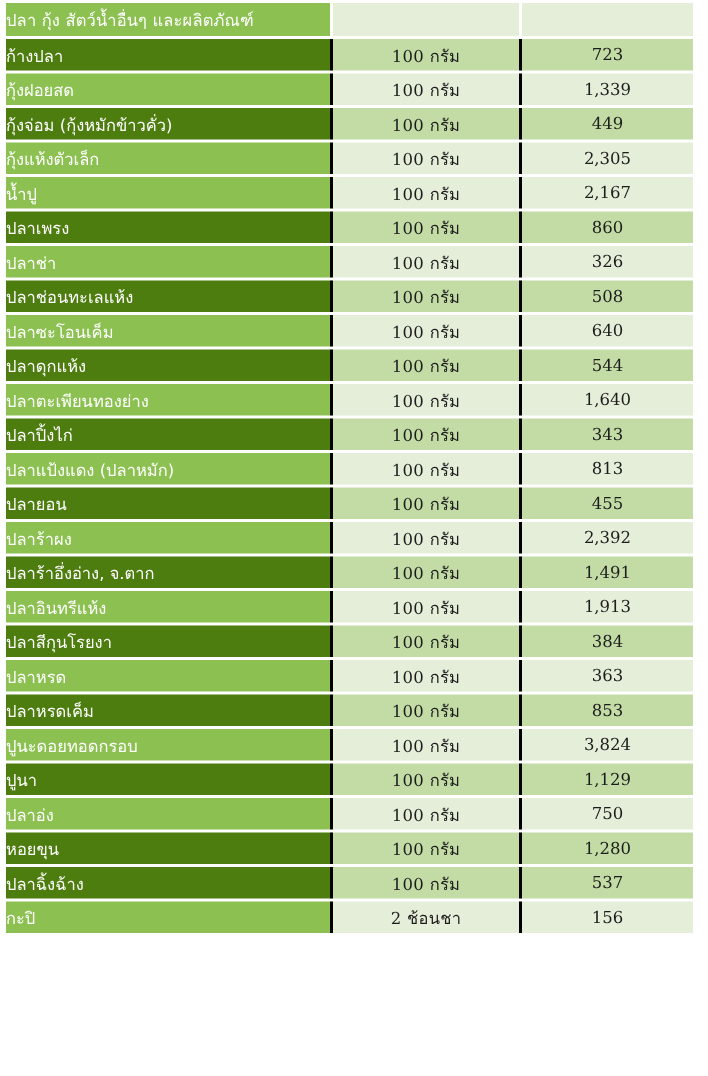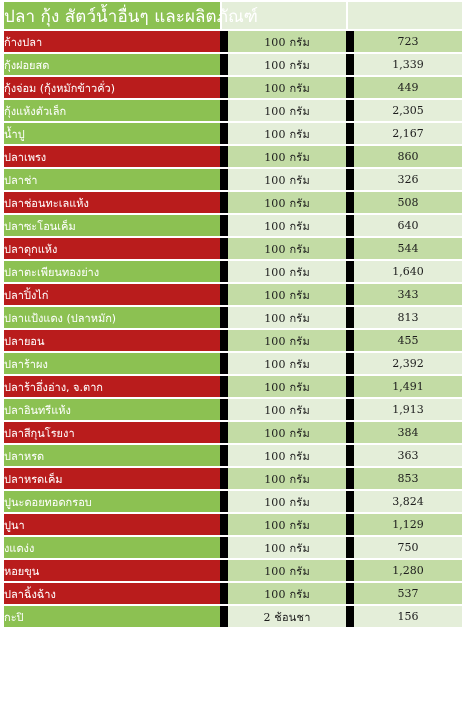--- a/index.html
+++ b/index.html
@@ -24,21 +24,21 @@
 
   
   tr.header-row td{
     height:22px;
     padding:0;
     vertical-align:middle;
   }
   td.header-name{
     background:#8cc152;
     color:#ffffff;
-    font-size:17px;
+    font-size:11px;
     padding-left:8px;
     letter-spacing:.1px;
     white-space:nowrap;
   }
   td.header-unit{background:#e4eed9;}
   td.header-val{background:#e4eed9;}
   td.header-unit,td.header-val{border-left:2px solid #ffffff;}
 
   
   tr.data-row td{
@@ -52,26 +52,26 @@
     font-size:11.5px;
     padding-left:8px;
     white-space:nowrap;
     overflow:hidden;
   }
   td.cell-unit,td.cell-val{
     text-align:center;
     color:#1d1d1d;
     font-family:"DejaVu Serif","Liberation Serif",serif;
     font-size:11px;
-    border-left:8px solid #000000;
+    border-left:2px solid #000000;
   }
   td.cell-unit{letter-spacing:.2px;}
 
   
-  tr.row-odd  td.cell-name{background:#b91c1c;}
+  tr.row-odd  td.cell-name{background:#4d7c0f;}
   tr.row-even td.cell-name{background:#8cc152;}
   tr.row-odd  td.cell-unit,
   tr.row-odd  td.cell-val {background:#c3dca5;}
   tr.row-even td.cell-unit,
   tr.row-even td.cell-val {background:#e4eed9;}
 </style>
 </head>
 <body>
 
 <div id="table-root">
@@ -193,21 +193,21 @@
           <td class="cell-name">ปูนะดอยทอดกรอบ</td>
           <td class="cell-unit">100 กรัม</td>
           <td class="cell-val">3,824</td>
         </tr>
         <tr class="data-row row-odd">
           <td class="cell-name">ปูนา</td>
           <td class="cell-unit">100 กรัม</td>
           <td class="cell-val">1,129</td>
         </tr>
         <tr class="data-row row-even">
-          <td class="cell-name">งแดง่ง</td>
+          <td class="cell-name">ปลาอ่ง</td>
           <td class="cell-unit">100 กรัม</td>
           <td class="cell-val">750</td>
         </tr>
         <tr class="data-row row-odd">
           <td class="cell-name">หอยขุน</td>
           <td class="cell-unit">100 กรัม</td>
           <td class="cell-val">1,280</td>
         </tr>
         <tr class="data-row row-odd">
           <td class="cell-name">ปลาฉิ้งฉ้าง</td>

